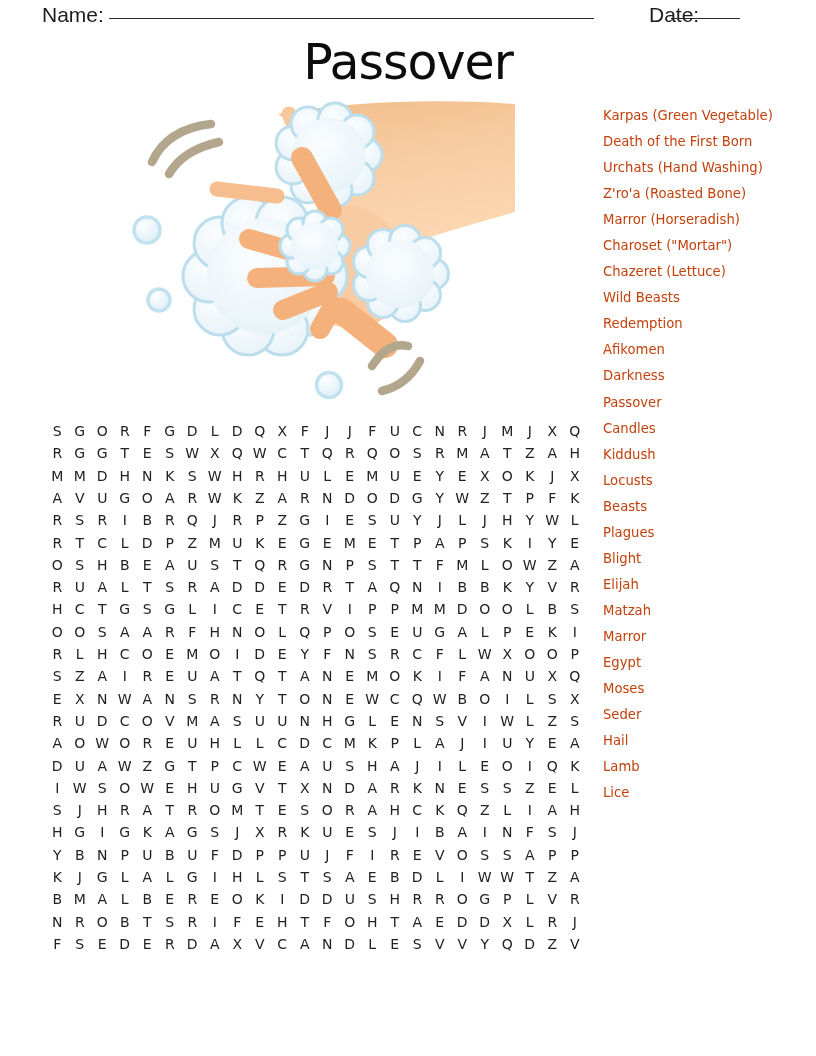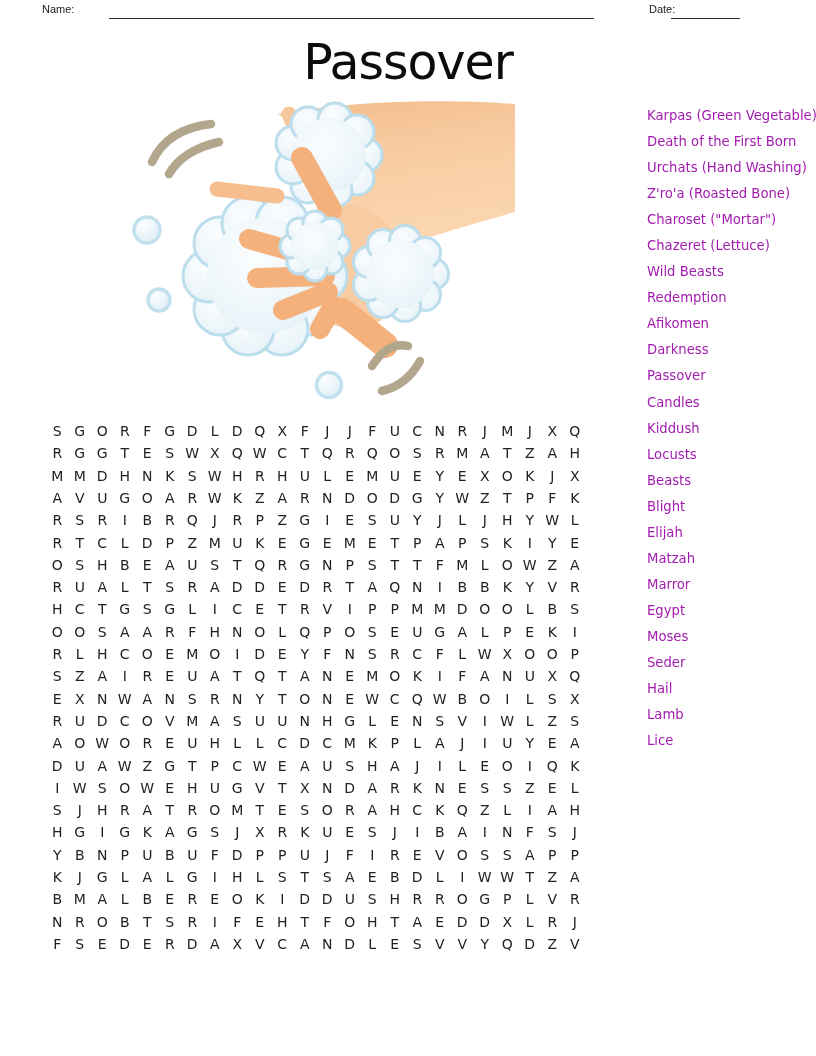--- a/index.html
+++ b/index.html
@@ -6,21 +6,21 @@
   body {
     width: 816px; height: 1056px;
     background: #ffffff;
     position: relative;
     font-family: "DejaVu Sans", sans-serif;
     overflow: hidden;
   }
   .header-label {
     position: absolute;
     font-family: "Liberation Sans", sans-serif;
-    font-size: 11px;
+    font-size: 21px;
     color: #1c1c1c;
   }
   #name-label { left: 42px; top: 3px; }
   #date-label { left: 625px; top: 3px; margin-left: 24px; }
   .blank-line {
     position: absolute;
     height: 0;
     border-bottom: 1.4px solid #2b2b2b;
   }
   #name-line { left: 109px; top: 18px; width: 485px; }
@@ -54,23 +54,22 @@
   }
   .words {
     position: absolute;
     left: 603px; top: 108px;
     width: 210px;
   }
   .word {
     height: 26.06px;
     font-size: 13.2px;
     line-height: 16px;
-    color: #a21caf;
+    color: #c2410c;
     white-space: nowrap;
-    margin-left: 44px;
   }
 </style>
 </head>
 <body>
 
 <div>
 
   <span class="header-label" id="name-label">Name:</span>
   <div class="blank-line" id="name-line"></div>
   <span class="header-label" id="date-label">Date:</span>
@@ -759,31 +758,33 @@
       <span class="cell">D</span>
       <span class="cell">Z</span>
       <span class="cell">V</span>
     </div>
 
   <div class="words">
       <div class="word">Karpas (Green Vegetable)</div>
       <div class="word">Death of the First Born</div>
       <div class="word">Urchats (Hand Washing)</div>
       <div class="word">Z'ro'a (Roasted Bone)</div>
+      <div class="word">Marror (Horseradish)</div>
       <div class="word">Charoset ("Mortar")</div>
       <div class="word">Chazeret (Lettuce)</div>
       <div class="word">Wild Beasts</div>
       <div class="word">Redemption</div>
       <div class="word">Afikomen</div>
       <div class="word">Darkness</div>
       <div class="word">Passover</div>
       <div class="word">Candles</div>
       <div class="word">Kiddush</div>
       <div class="word">Locusts</div>
       <div class="word">Beasts</div>
+      <div class="word">Plagues</div>
       <div class="word">Blight</div>
       <div class="word">Elijah</div>
       <div class="word">Matzah</div>
       <div class="word">Marror</div>
       <div class="word">Egypt</div>
       <div class="word">Moses</div>
       <div class="word">Seder</div>
       <div class="word">Hail</div>
       <div class="word">Lamb</div>
       <div class="word">Lice</div>

